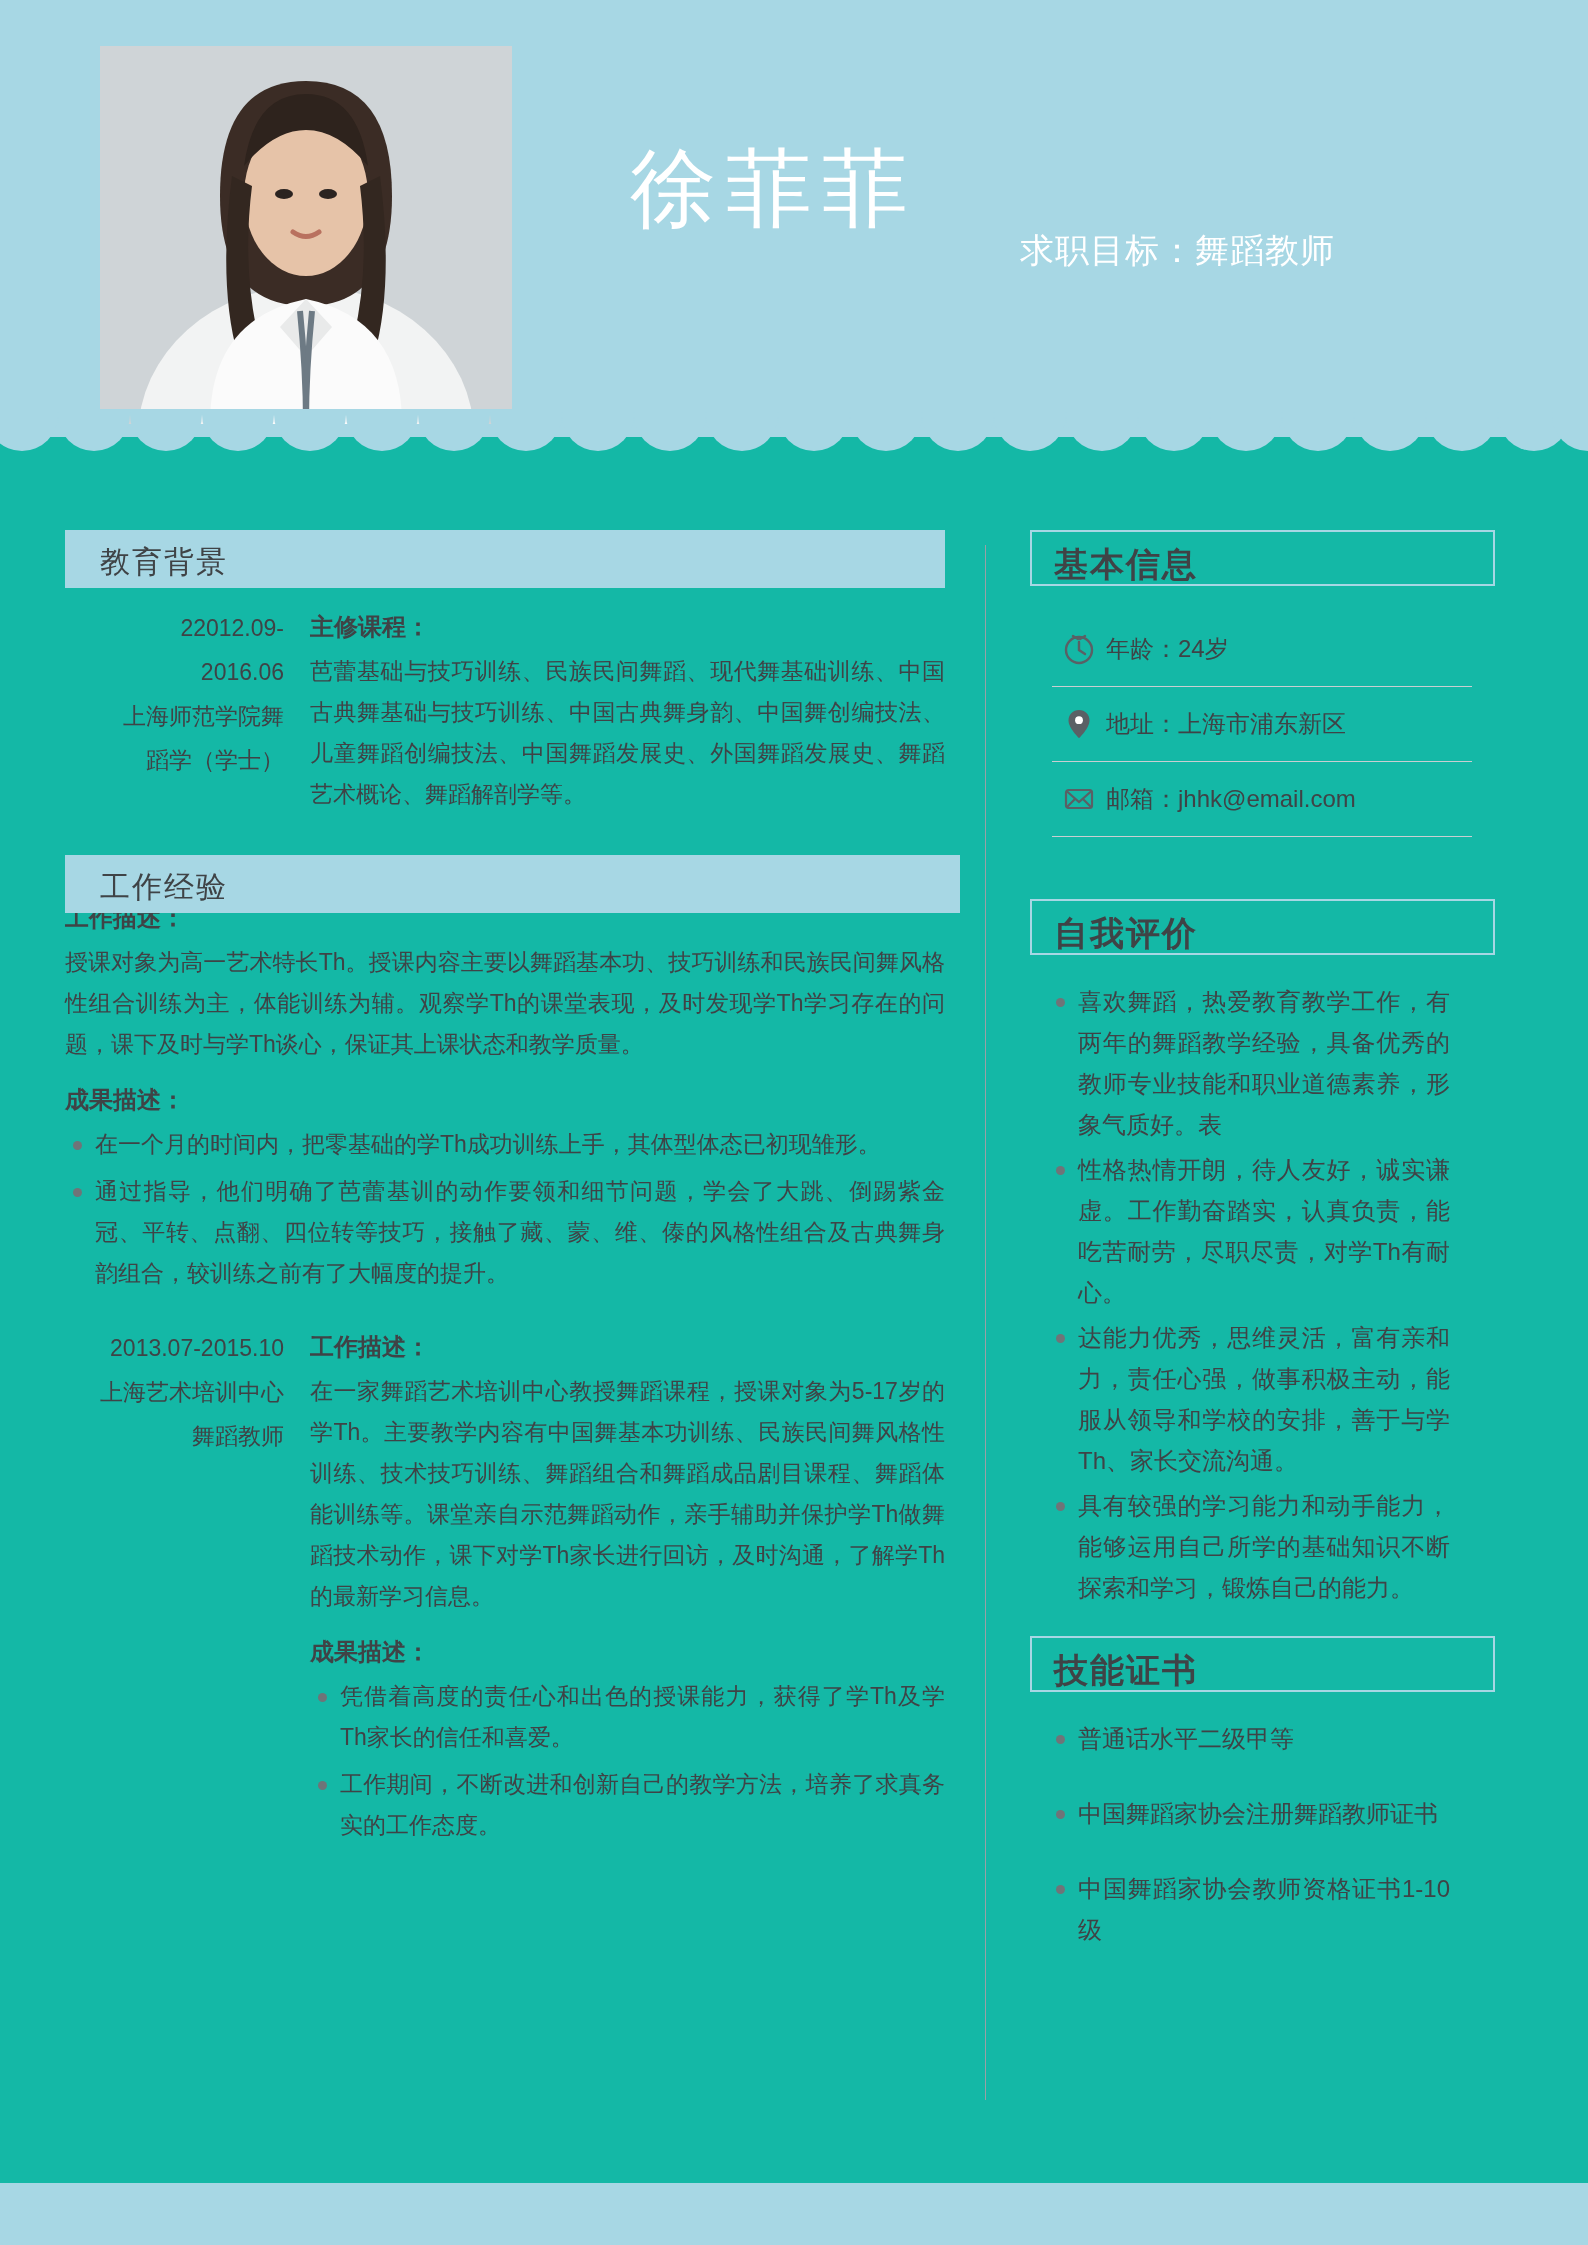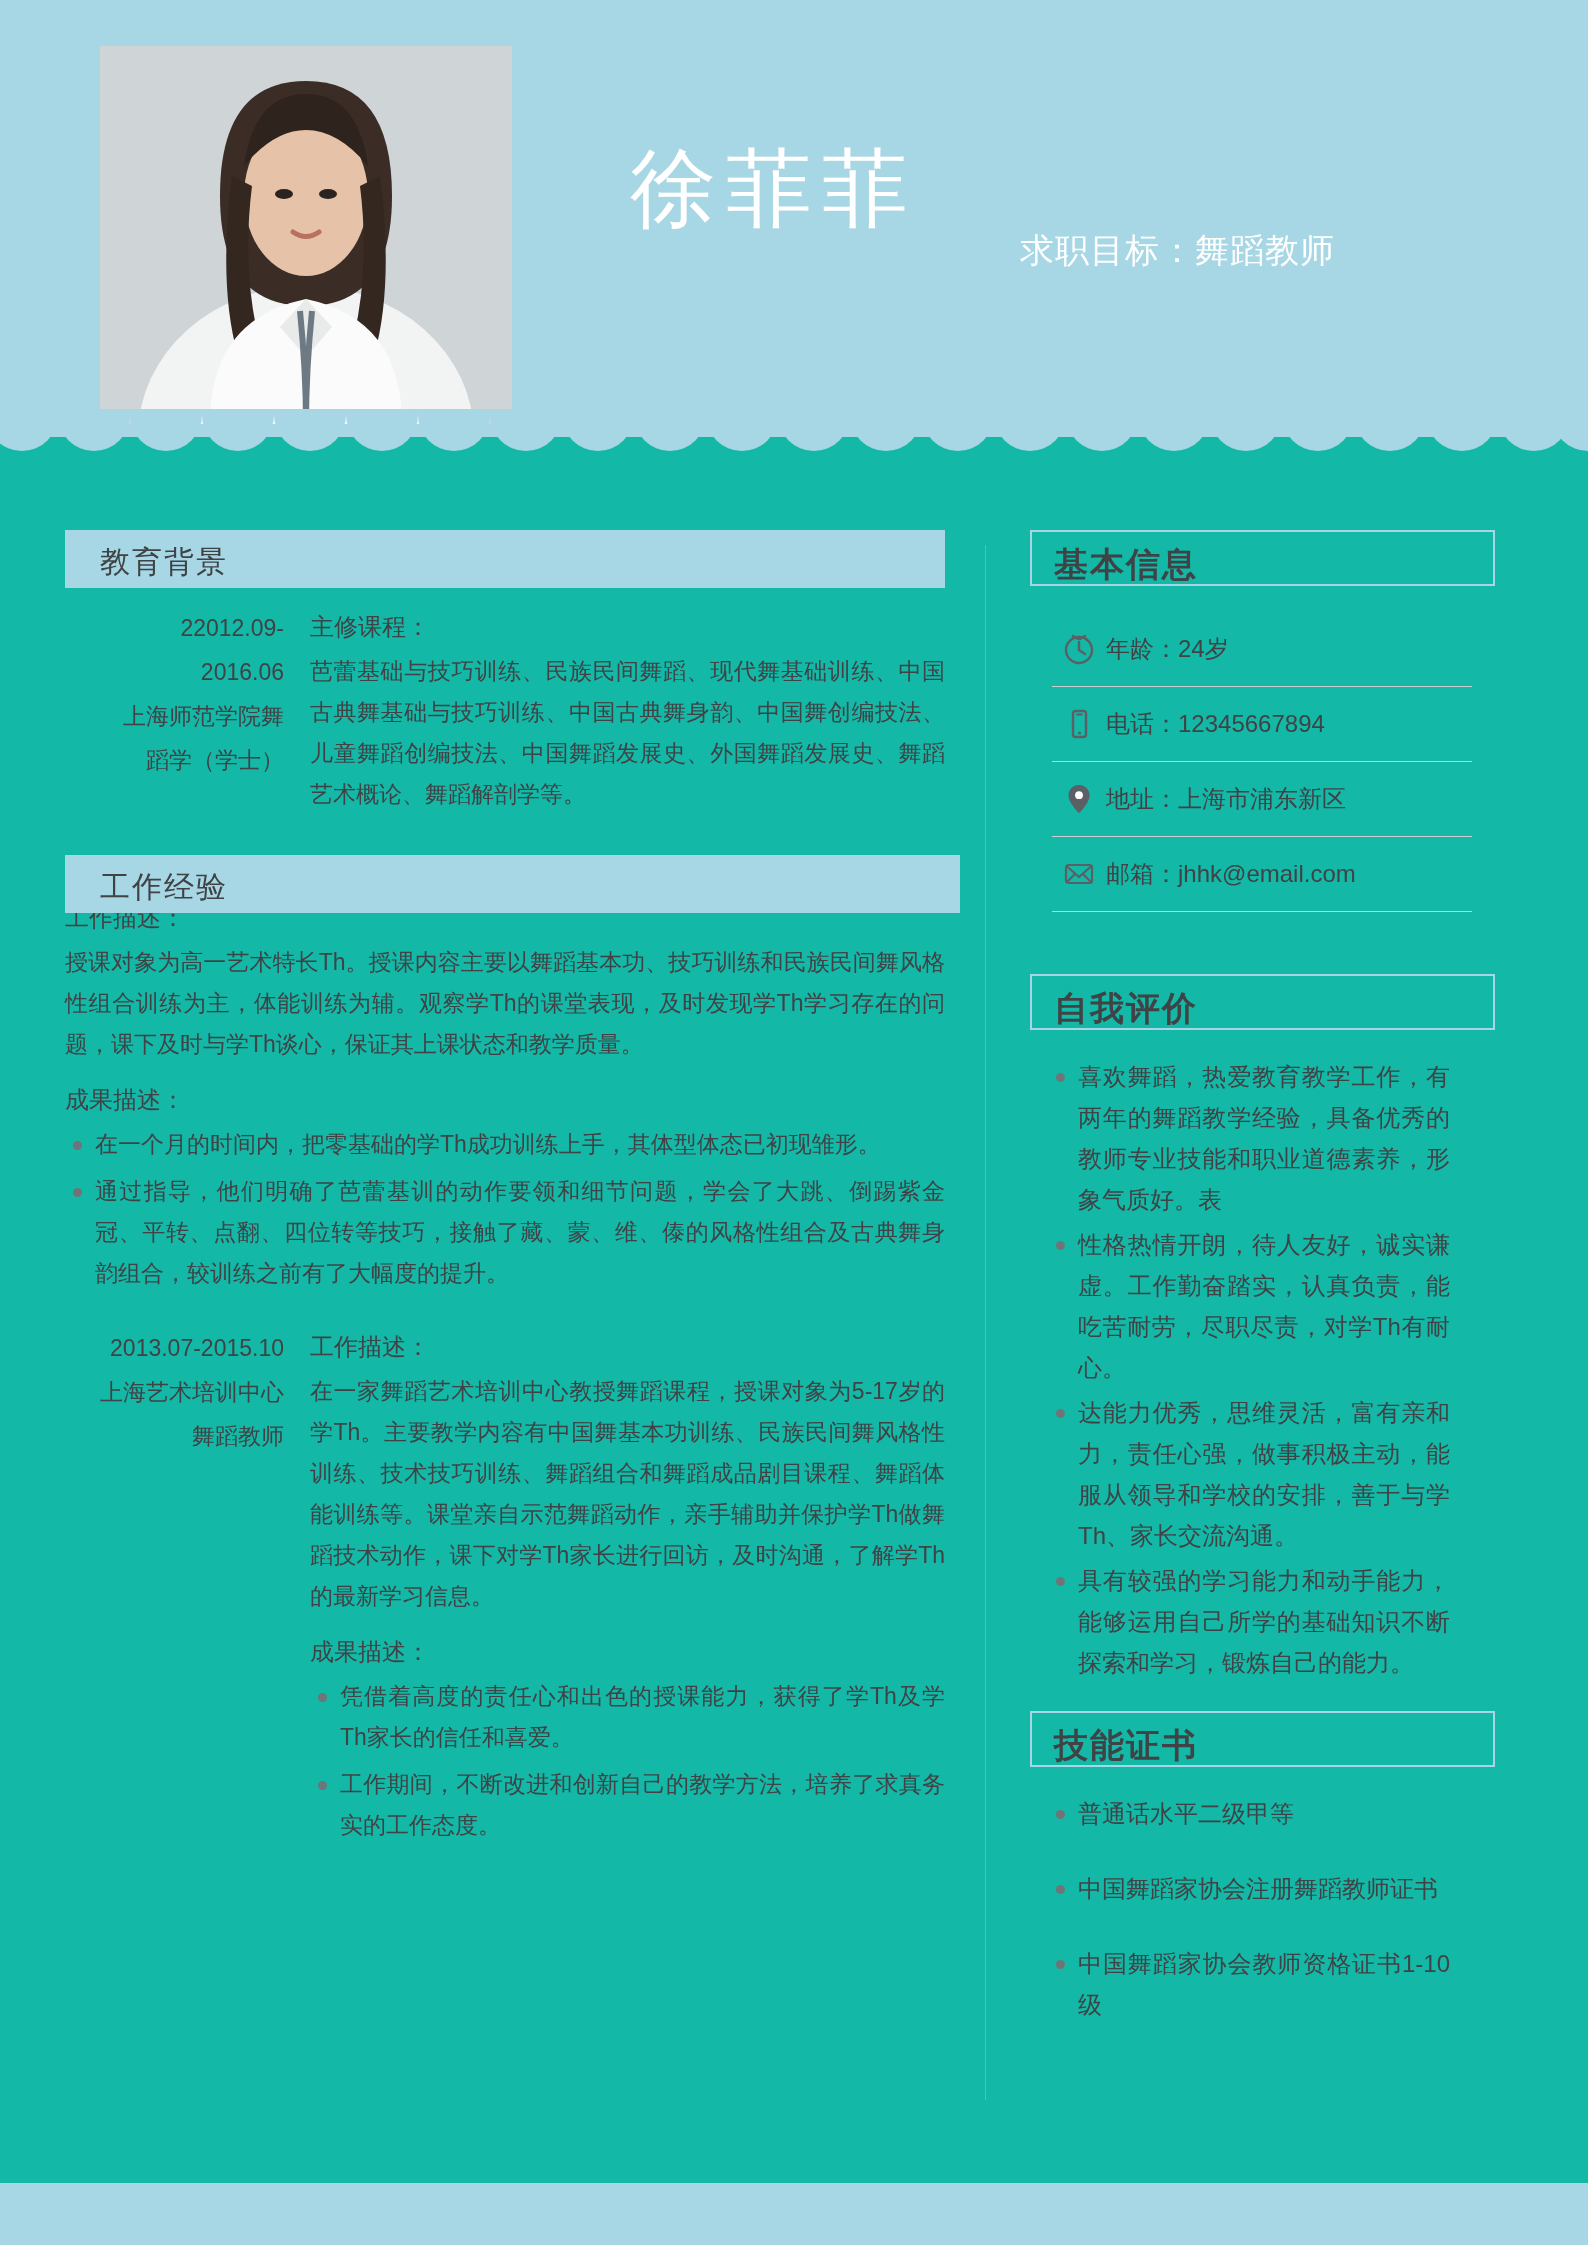--- a/index.html
+++ b/index.html
@@ -108,21 +108,21 @@
     line-height: 44px;
     color: #3f4346;
   }
   .entry .body {
     flex: 1 1 auto;
     font-size: 23px;
     line-height: 41px;
     color: #3f4346;
   }
   .sub-title {
-    font-weight: normal;
+    font-weight: bold;
     font-size: 24px;
     margin-bottom: 4px;
   }
   .para {
     margin: 0 0 14px 0;
     text-align: justify;
   }
   ul.dots {
     margin: 0 0 14px 0;
     padding-left: 30px;
@@ -358,30 +358,20 @@
       <div class="ic">
         <svg width="34" height="34" viewBox="0 0 34 34">
           <circle cx="17" cy="18" r="13" fill="none" stroke="#5a6065" stroke-width="2.4"></circle>
           <path d="M17 10 v8 l6 4" fill="none" stroke="#5a6065" stroke-width="2.4" stroke-linecap="round"></path>
           <path d="M11 4 l5 3 M23 4 l-5 3" stroke="#5a6065" stroke-width="2.4" stroke-linecap="round"></path>
         </svg>
       </div>
       <div class="txt">年龄：24岁</div>
     </div>
 
-    <div class="info-row">
-      <div class="ic">
-        <svg width="34" height="34" viewBox="0 0 34 34">
-          <rect x="11" y="4" width="13" height="26" rx="2.5" fill="none" stroke="#5a6065" stroke-width="2.4"></rect>
-          <circle cx="17.5" cy="26" r="1.6" fill="#5a6065"></circle>
-          <path d="M15 7.5 h5" stroke="#5a6065" stroke-width="1.8" stroke-linecap="round"></path>
-        </svg>
-      </div>
-      <div class="txt">电话：12345667894</div>
-    </div>
 
     <div class="info-row">
       <div class="ic">
         <svg width="34" height="34" viewBox="0 0 34 34">
           <path d="M17 3 c-6 0 -10.5 4.6 -10.5 10.4 C6.5 21 17 31 17 31 s10.5 -10 10.5 -17.6 C27.5 7.6 23 3 17 3 z" fill="#5a6065"></path>
           <circle cx="17" cy="13.2" r="3.9" fill="#ffffff"></circle>
         </svg>
       </div>
       <div class="txt">地址：上海市浦东新区</div>
     </div>

